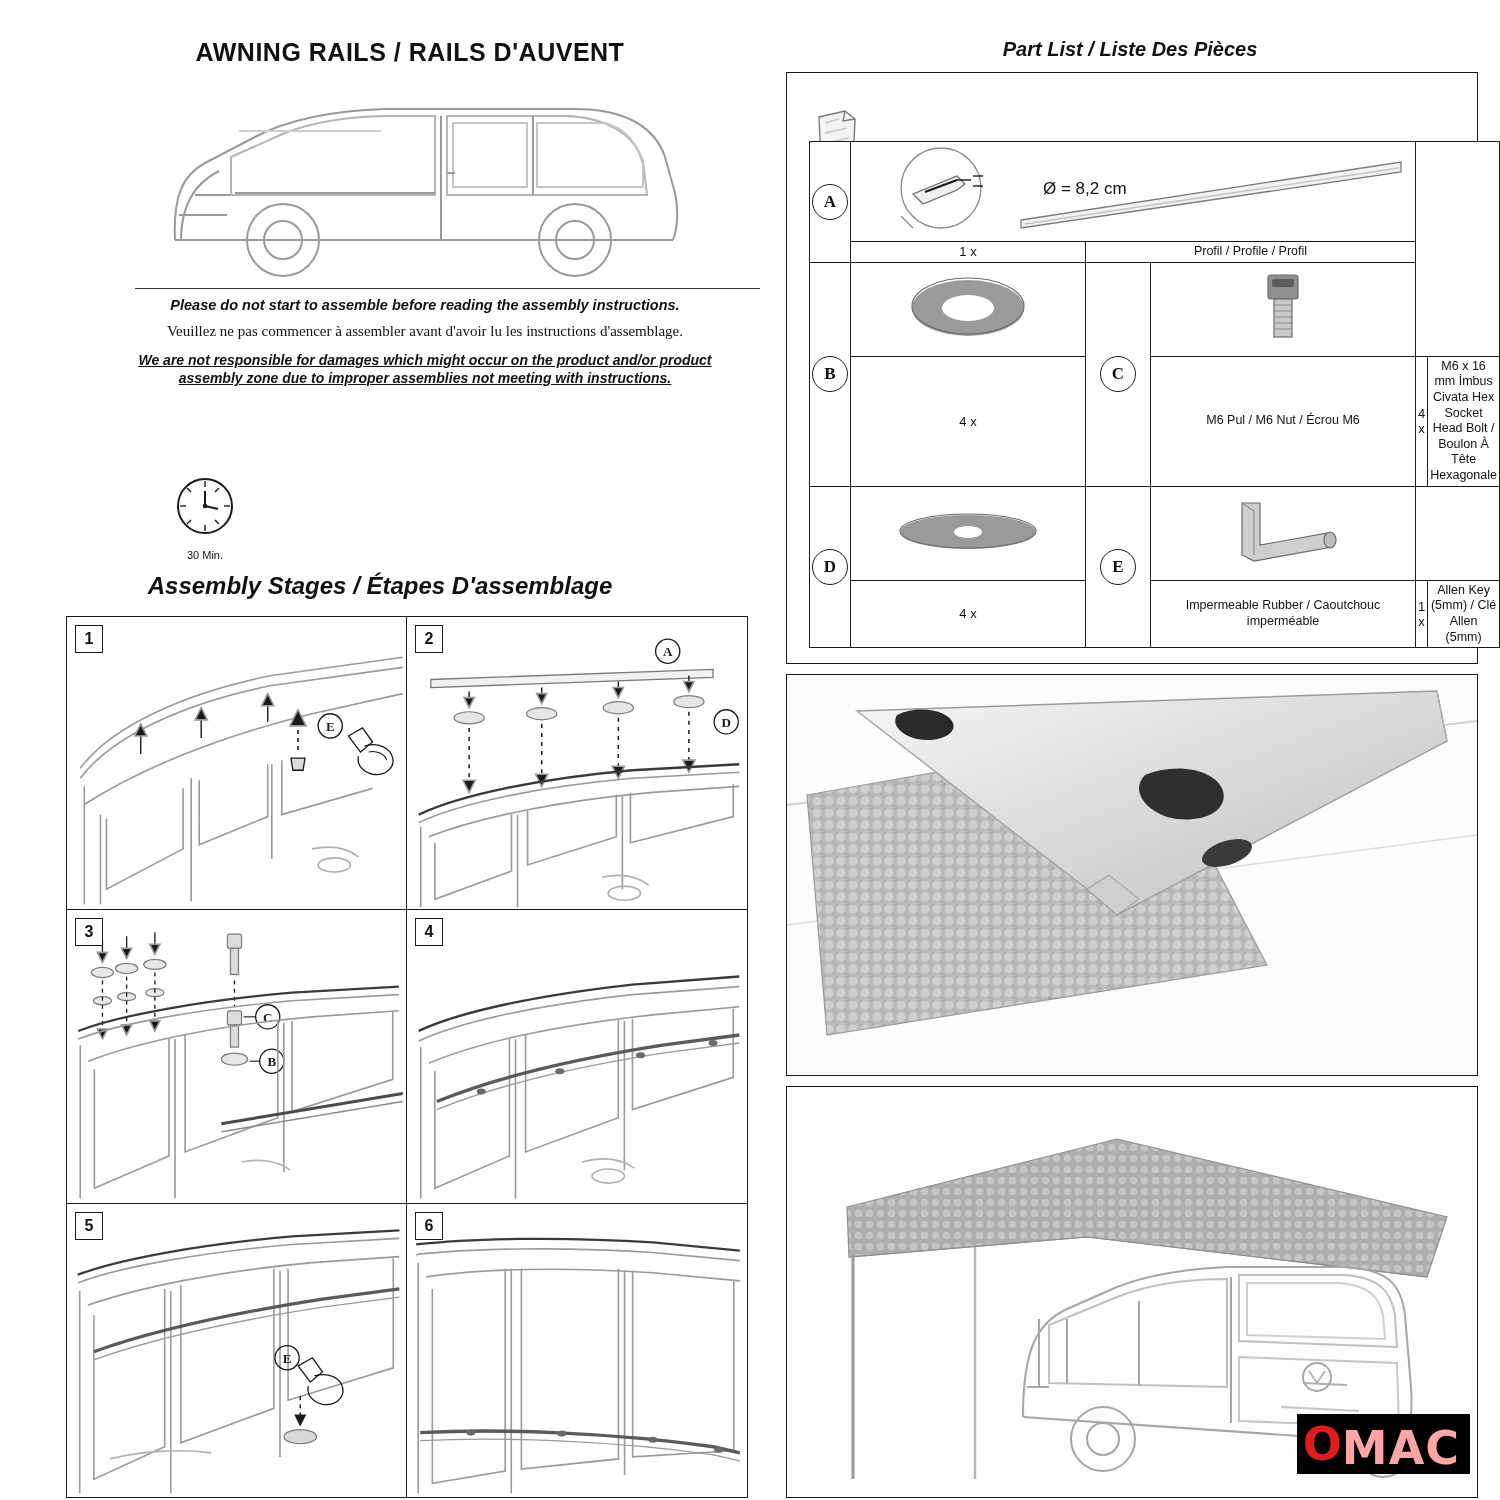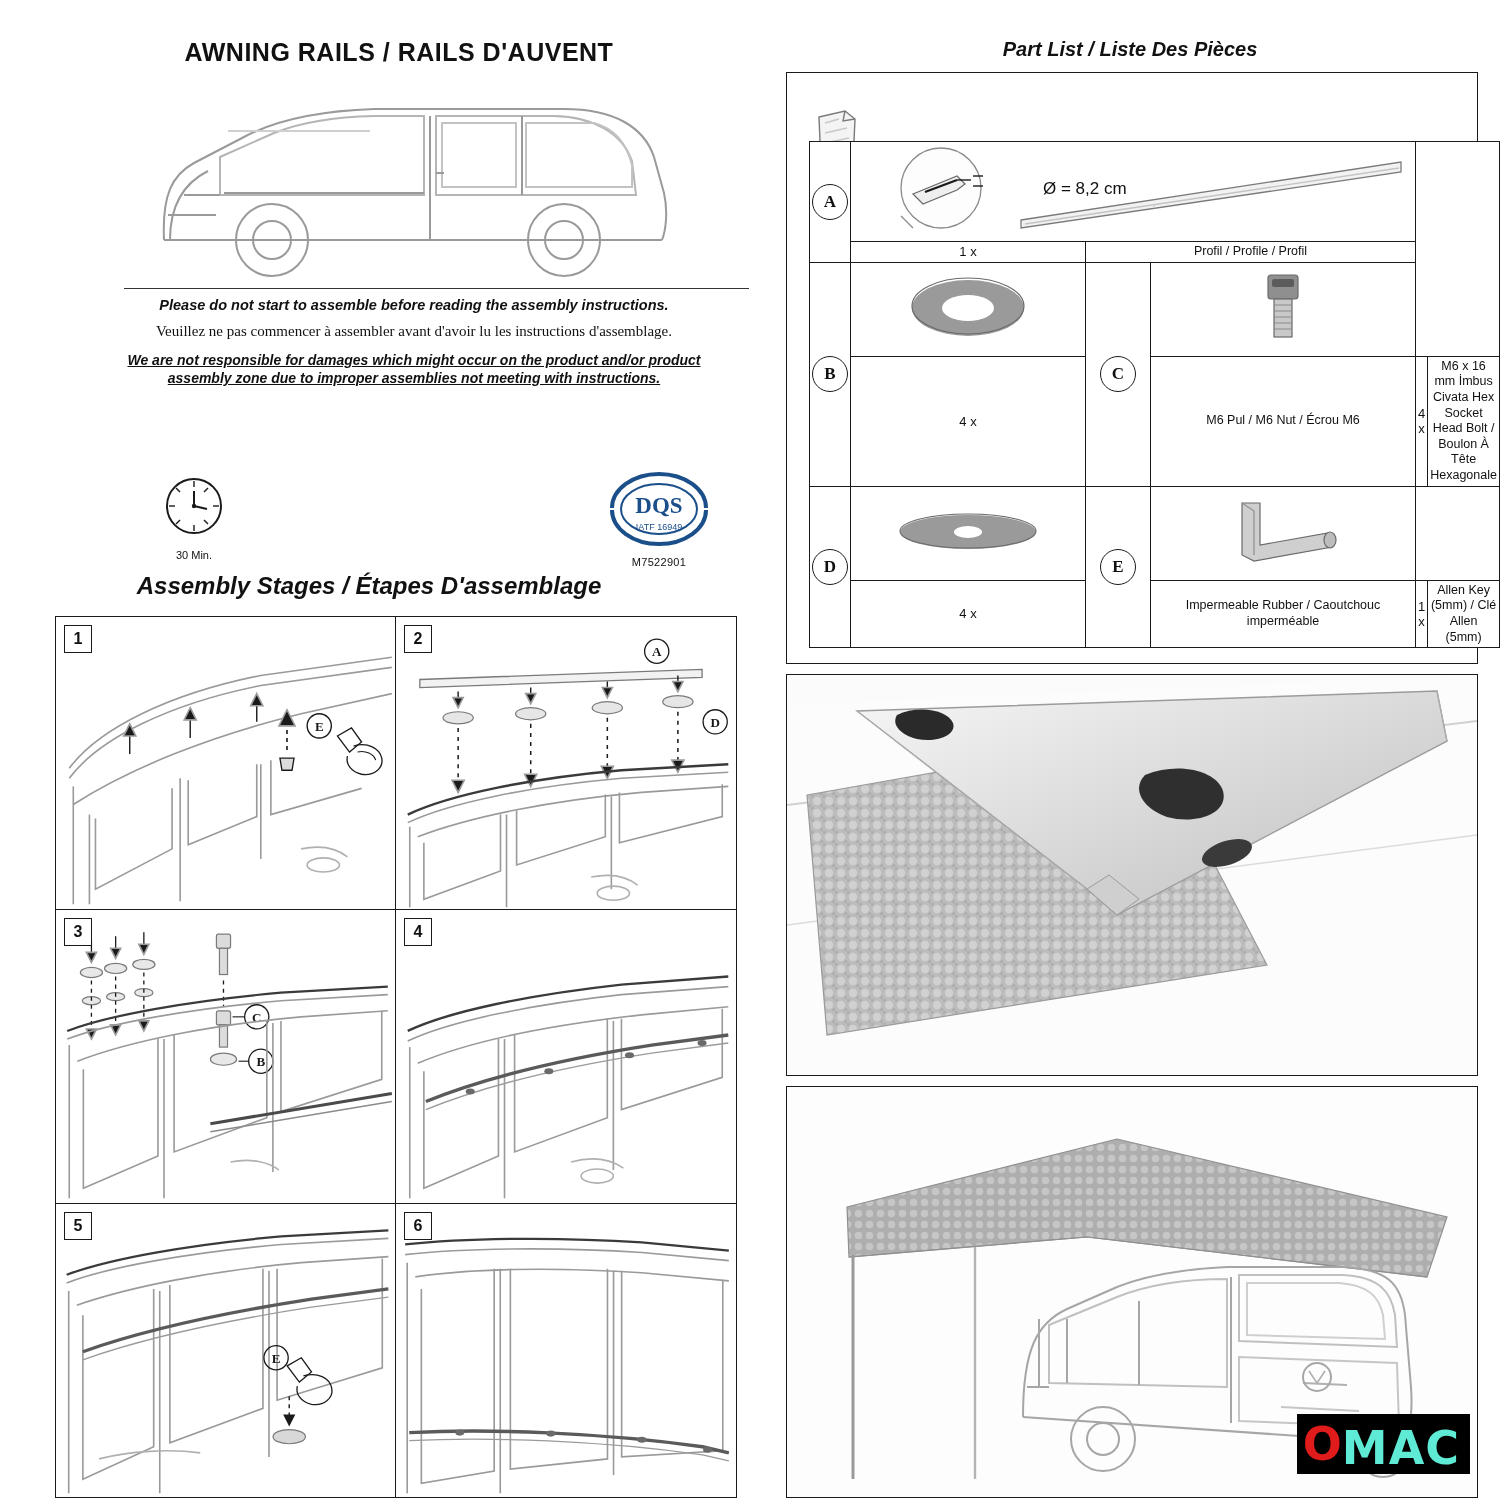--- a/index.html
+++ b/index.html
@@ -17,21 +17,21 @@
   }
   .page {
     position: absolute;
     left: 0; top: 0;
     width: 1500px; height: 1500px;
   }
 
   
   .left-col {
     position: absolute;
-    left: 49px; top: 20px;
+    left: 60px; top: 20px;
     width: 700px; height: 1460px;
   }
   .title-main {
     text-align: center;
     font-weight: bold;
     font-size: 25px;
     letter-spacing: 0.5px;
     margin-top: 18px;
   }
 
@@ -218,21 +218,21 @@
     z-index: 20;
   }
   .omac-o {
     color: #e01b1b;
     font-weight: bold;
     font-size: 46px;
     line-height: 1;
     font-family: "DejaVu Sans", sans-serif;
   }
   .omac-rest {
-    color: #5eead4;
+    color: #fca5a5;
     font-weight: bold;
     font-size: 46px;
     line-height: 1;
     letter-spacing: 1px;
     font-family: "DejaVu Sans", sans-serif;
     margin-top: 8px;
   }
 </style>
 </head>
 <body>
@@ -285,30 +285,20 @@
           <line x1="13" y1="49" x2="17" y2="45"></line>
           <line x1="45" y1="49" x2="41" y2="45"></line>
         </g>
         <line x1="31" y1="31" x2="31" y2="16" stroke="#1a1a1a" stroke-width="2"></line>
         <line x1="31" y1="31" x2="44" y2="34" stroke="#1a1a1a" stroke-width="2"></line>
         <circle cx="31" cy="31" r="2.2" fill="#1a1a1a"></circle>
       </svg>
       <div class="clock-label">30 Min.</div>
     </div>
 
-    <div class="dqs-wrap">
-      <svg width="118" height="82" viewBox="0 0 118 82" xmlns="http://www.w3.org/2000/svg">
-        <path d="M12 40 A47 34 0 0 1 106 40" fill="none" stroke="#1b4f8a" stroke-width="4"></path>
-        <path d="M106 42 A47 34 0 0 1 12 42" fill="none" stroke="#1b4f8a" stroke-width="4"></path>
-        <ellipse cx="59" cy="41" rx="38" ry="25" fill="none" stroke="#1b4f8a" stroke-width="2"></ellipse>
-        <text x="59" y="45" font-family="Liberation Serif, serif" font-size="23" font-weight="bold" fill="#1b4f8a" text-anchor="middle">DQS</text>
-        <text x="59" y="62" font-family="Liberation Sans, sans-serif" font-size="9" fill="#1b4f8a" text-anchor="middle">IATF 16949</text>
-      </svg>
-      <div class="dqs-code">M7522901</div>
-    </div>
 
     <div class="stages-title">Assembly Stages / Étapes D'assemblage</div>
 
     <div class="stages-grid">
 
       <div class="stage-cell">
         <div class="stage-num">1</div>
         <div class="stage-art">
         <svg viewBox="0 0 330 290" xmlns="http://www.w3.org/2000/svg" fill="none" stroke="#9a9a9a" stroke-width="1.6">
           <path d="M10 150 C40 110 110 76 200 58 L330 40"></path>

